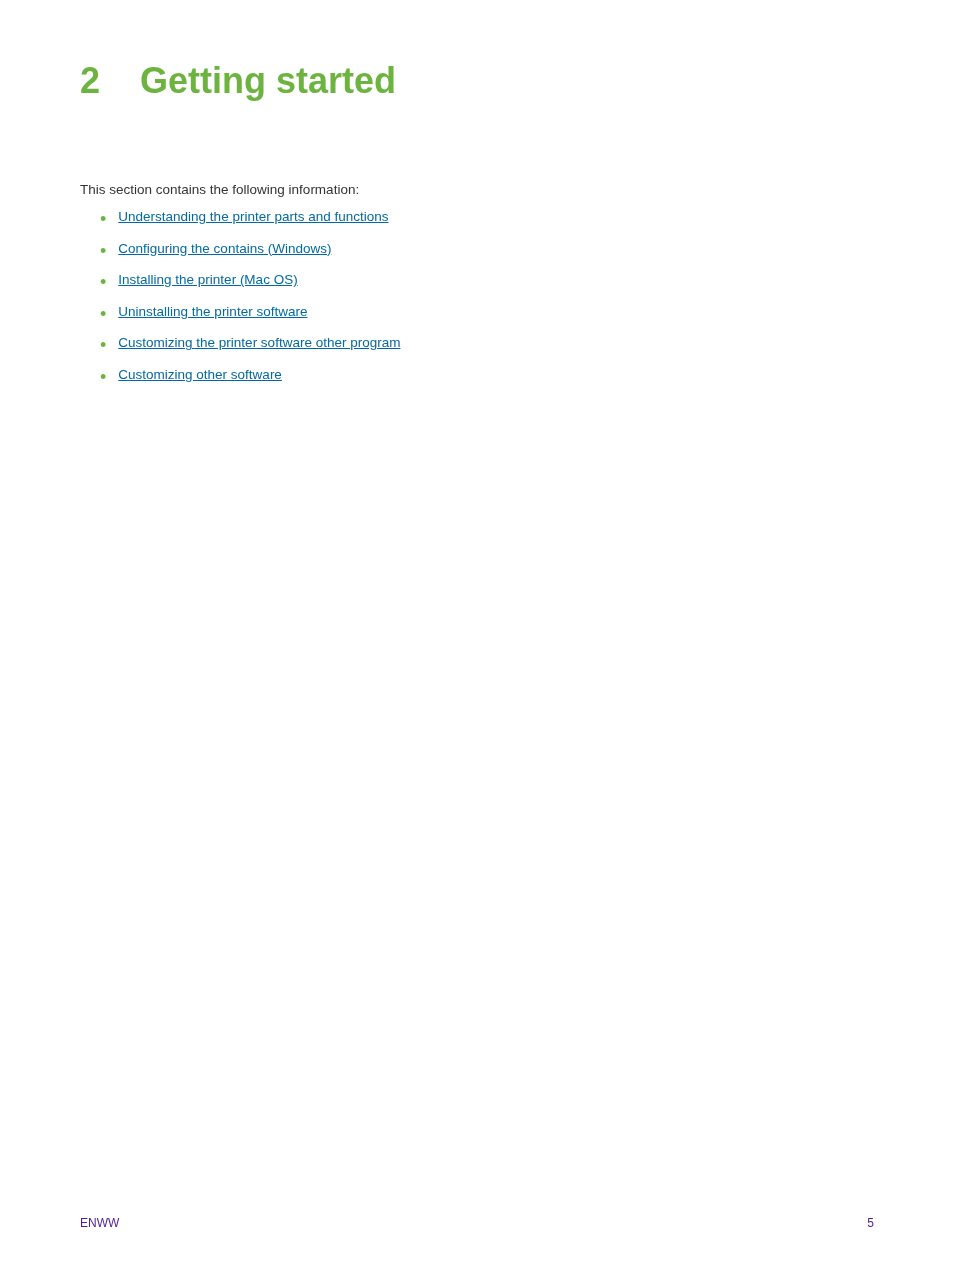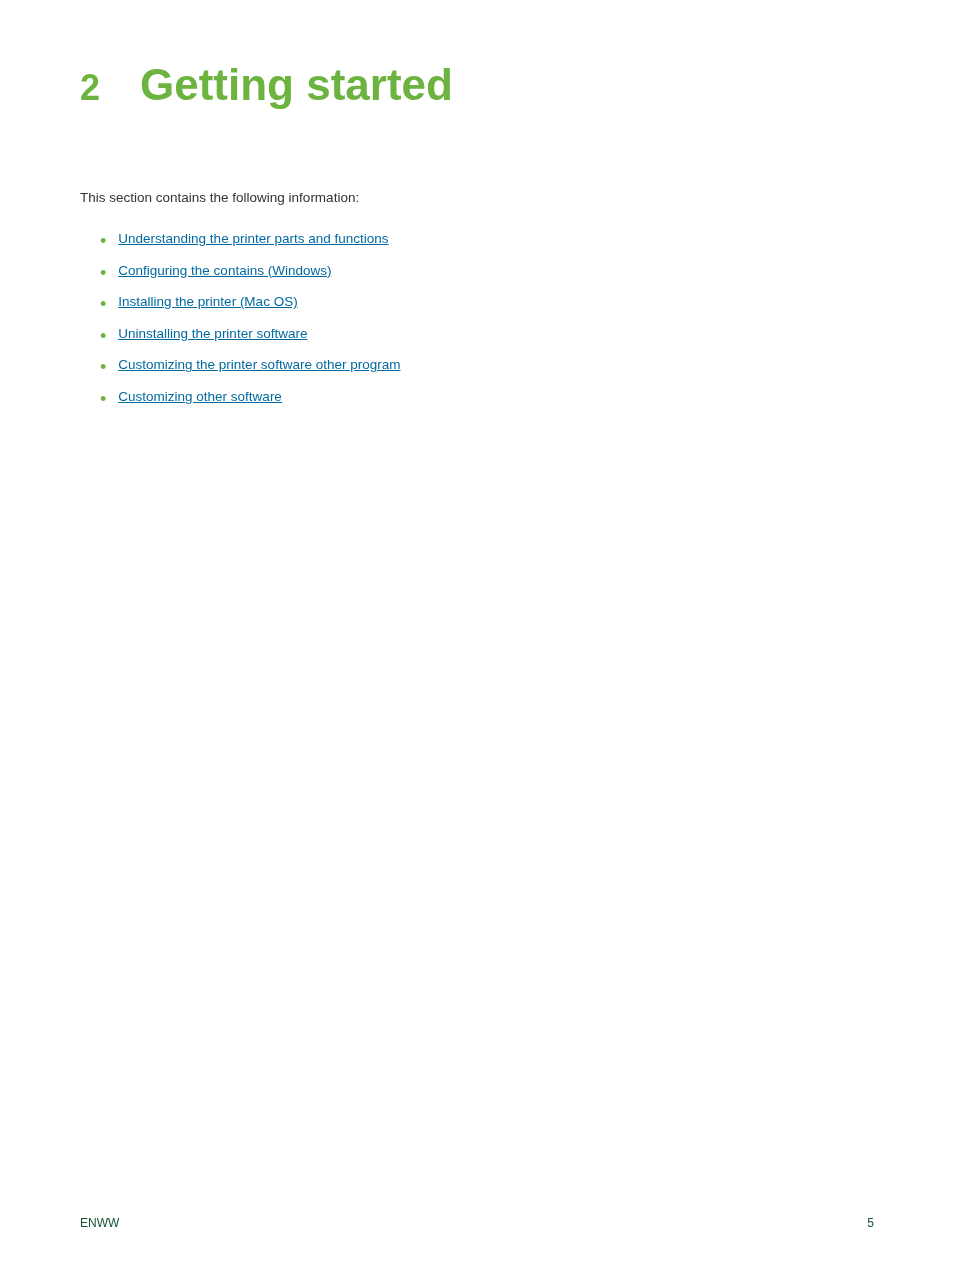--- a/index.html
+++ b/index.html
@@ -33,28 +33,28 @@
     }
 
     .chapter-number {
       font-size: 36px;
       font-weight: bold;
       color: #6db33f;
       min-width: 40px;
     }
 
     .chapter-title {
-      font-size: 44px;
+      font-size: 36px;
       font-weight: bold;
       color: #6db33f;
     }
 
     .section-intro {
       margin-top: 40px;
-      margin-bottom: 26px;
+      margin-bottom: 12px;
       font-size: 13.5px;
       color: #333333;
     }
 
     .toc-list {
       list-style: none;
       margin-left: 20px;
     }
 
     .toc-list li {
@@ -80,21 +80,21 @@
 
     .page-footer {
       position: absolute;
       bottom: 40px;
       left: 80px;
       right: 80px;
       display: flex;
       justify-content: space-between;
       align-items: center;
       font-size: 12px;
-      color: #14532d;
+      color: #4c1d95;
     }
 
     .footer-left {
       font-size: 12px;
     }
 
     .footer-right {
       font-size: 12px;
     }
   </style>

